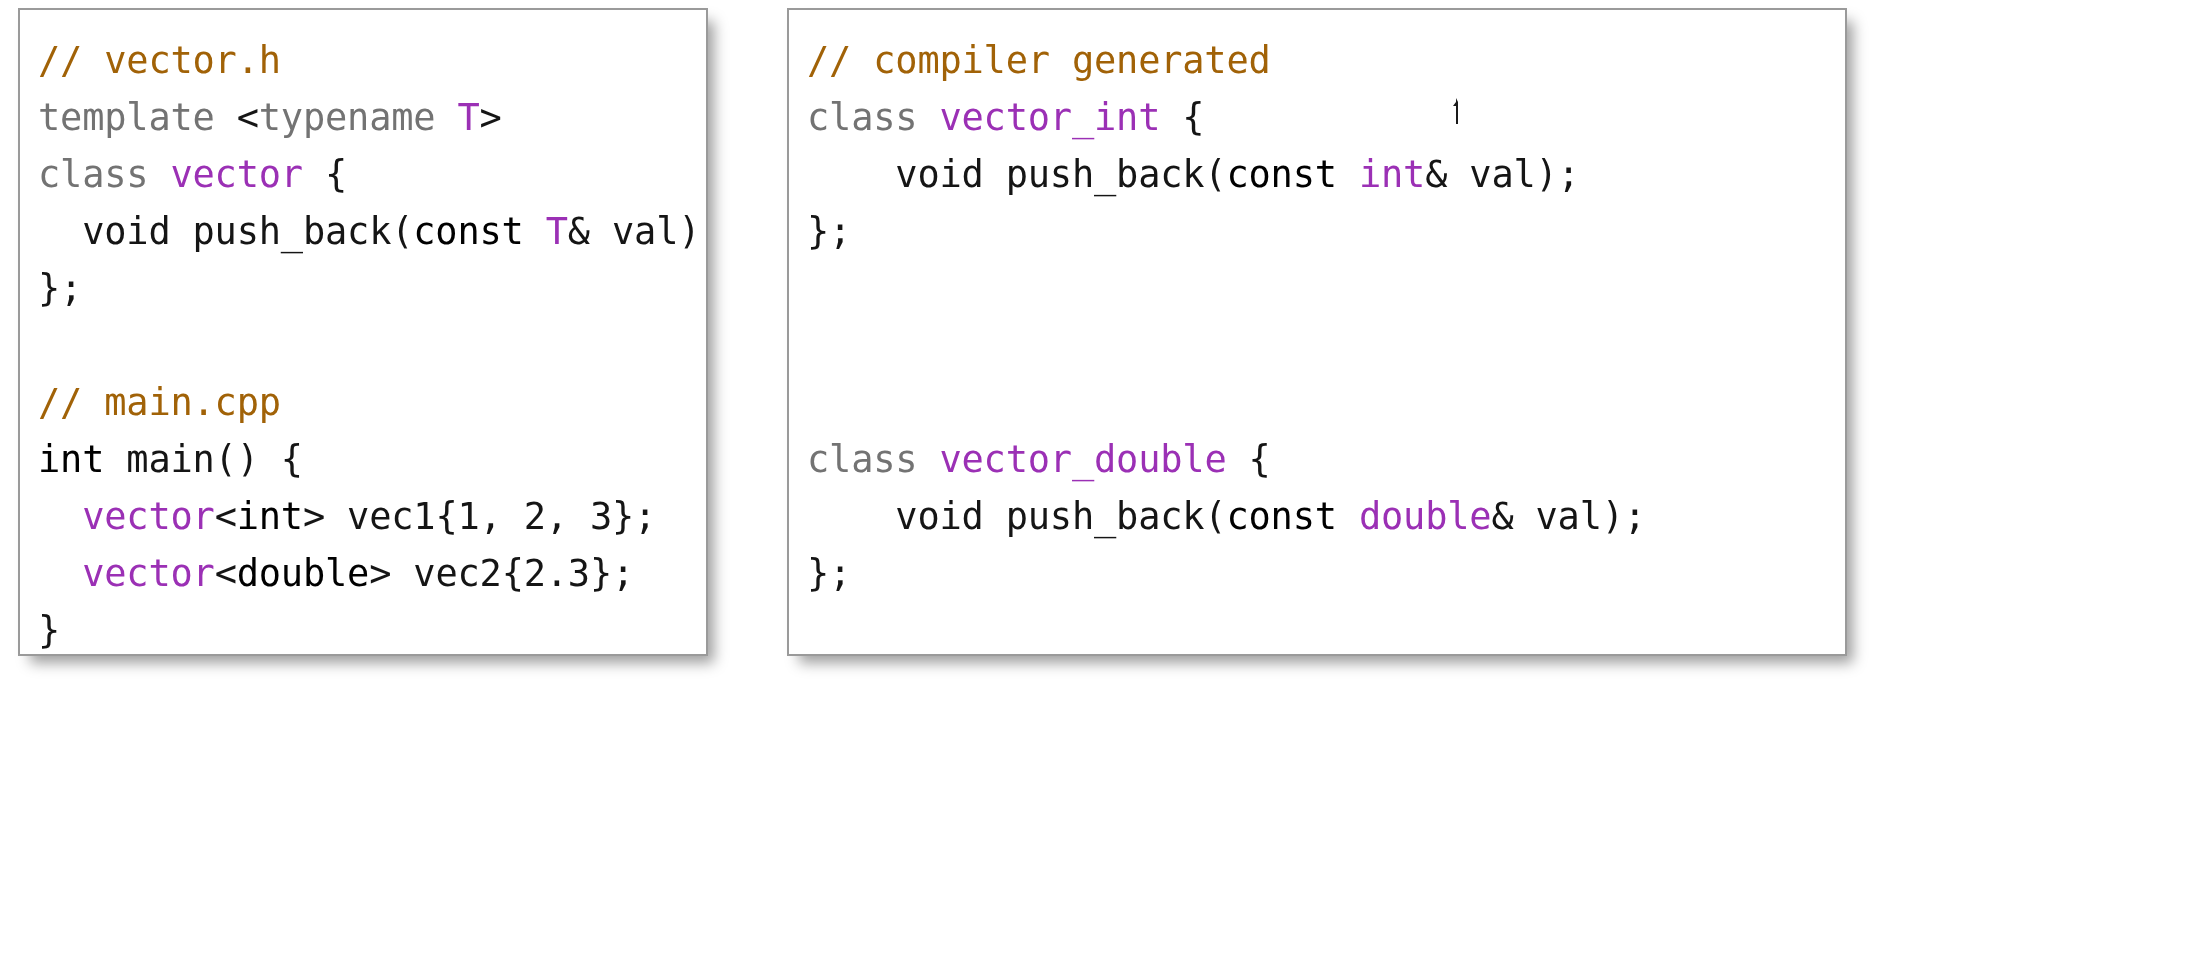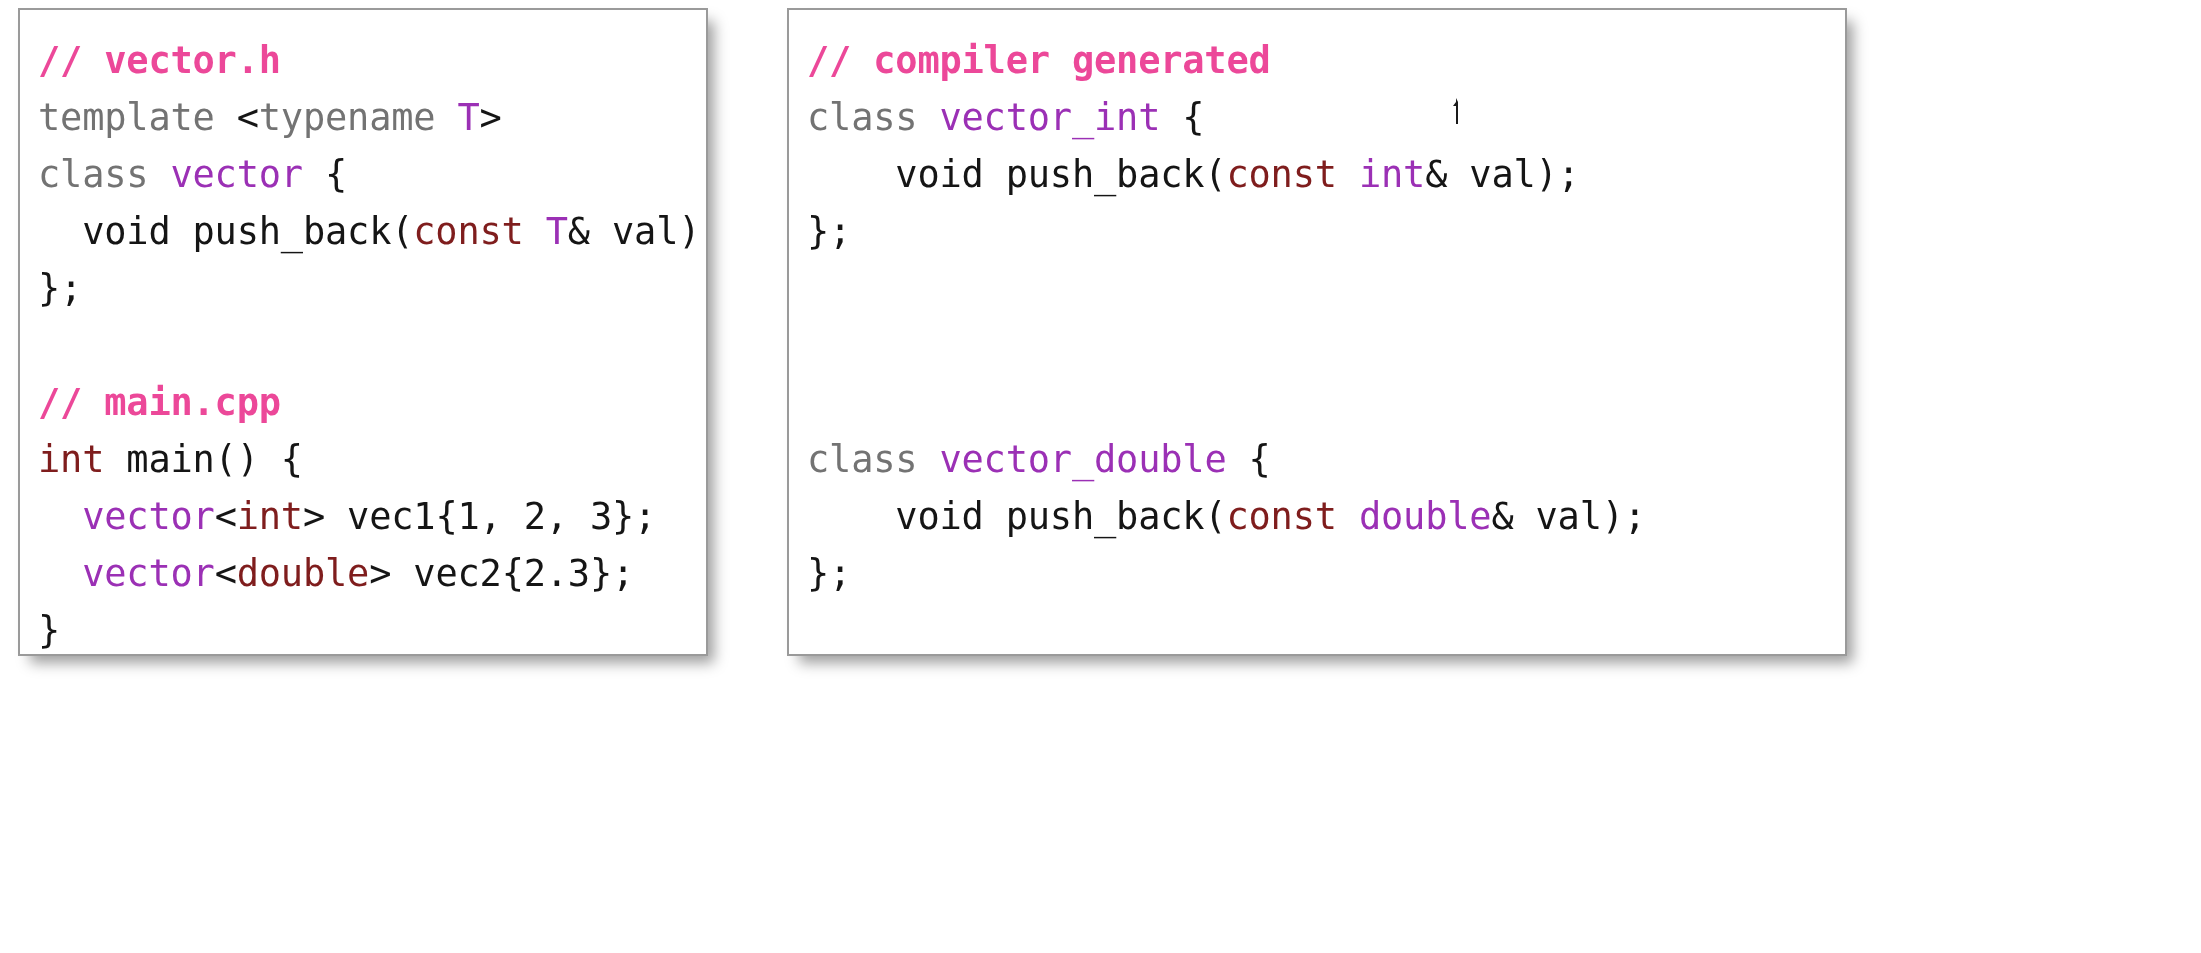--- a/index.html
+++ b/index.html
@@ -62,25 +62,25 @@
   .line {
     white-space: pre;
     min-height: 57px;
   }
   .line.blank {
     color: transparent;
   }
 
   
   .tok-comment {
-    color: #ec4899;
-    font-weight: bold;
+    color: #a16207;
+    font-weight: normal;
   }
   .tok-keyword {
-    color: #7f1d1d;
+    color: #000000;
   }
   .tok-keyword-soft {
     color: #737373;
   }
   .tok-type {
     color: #9b30b5;
   }
   .tok-plain {
     color: #151515;
   }

